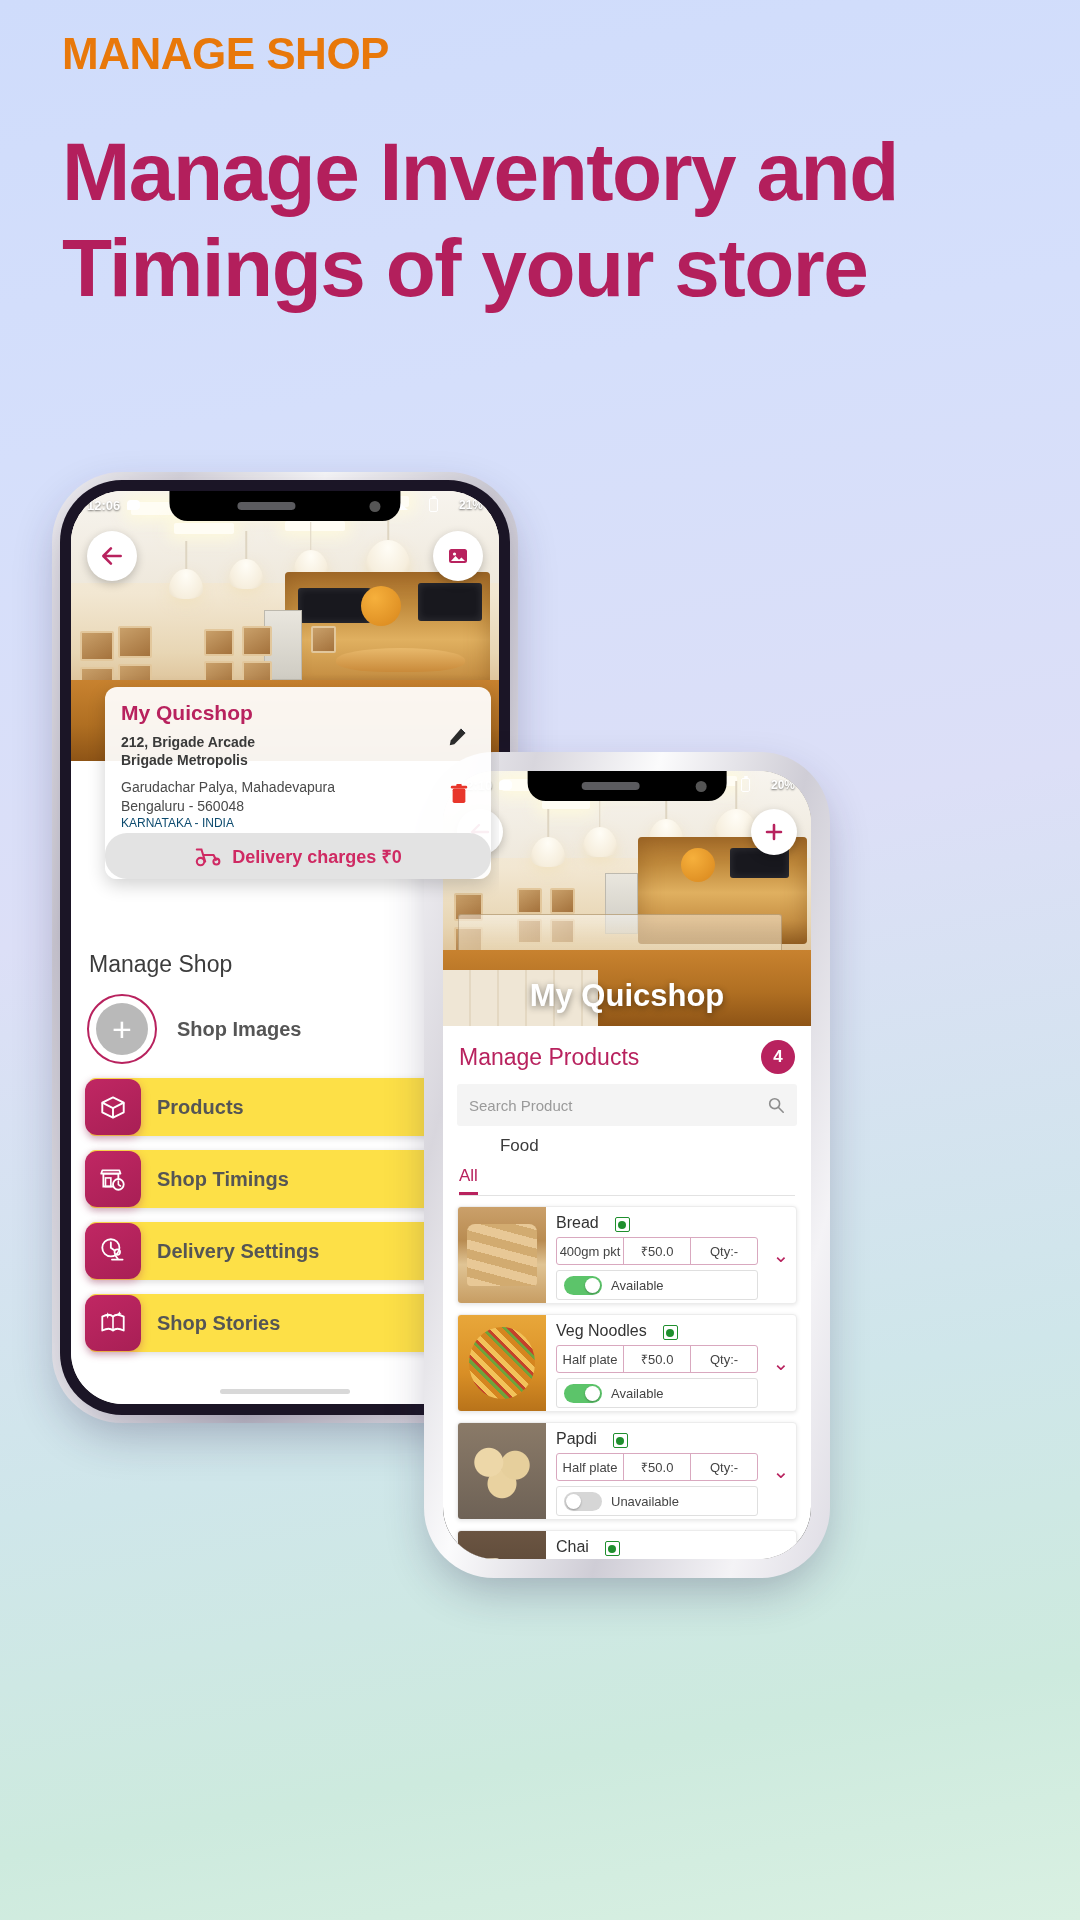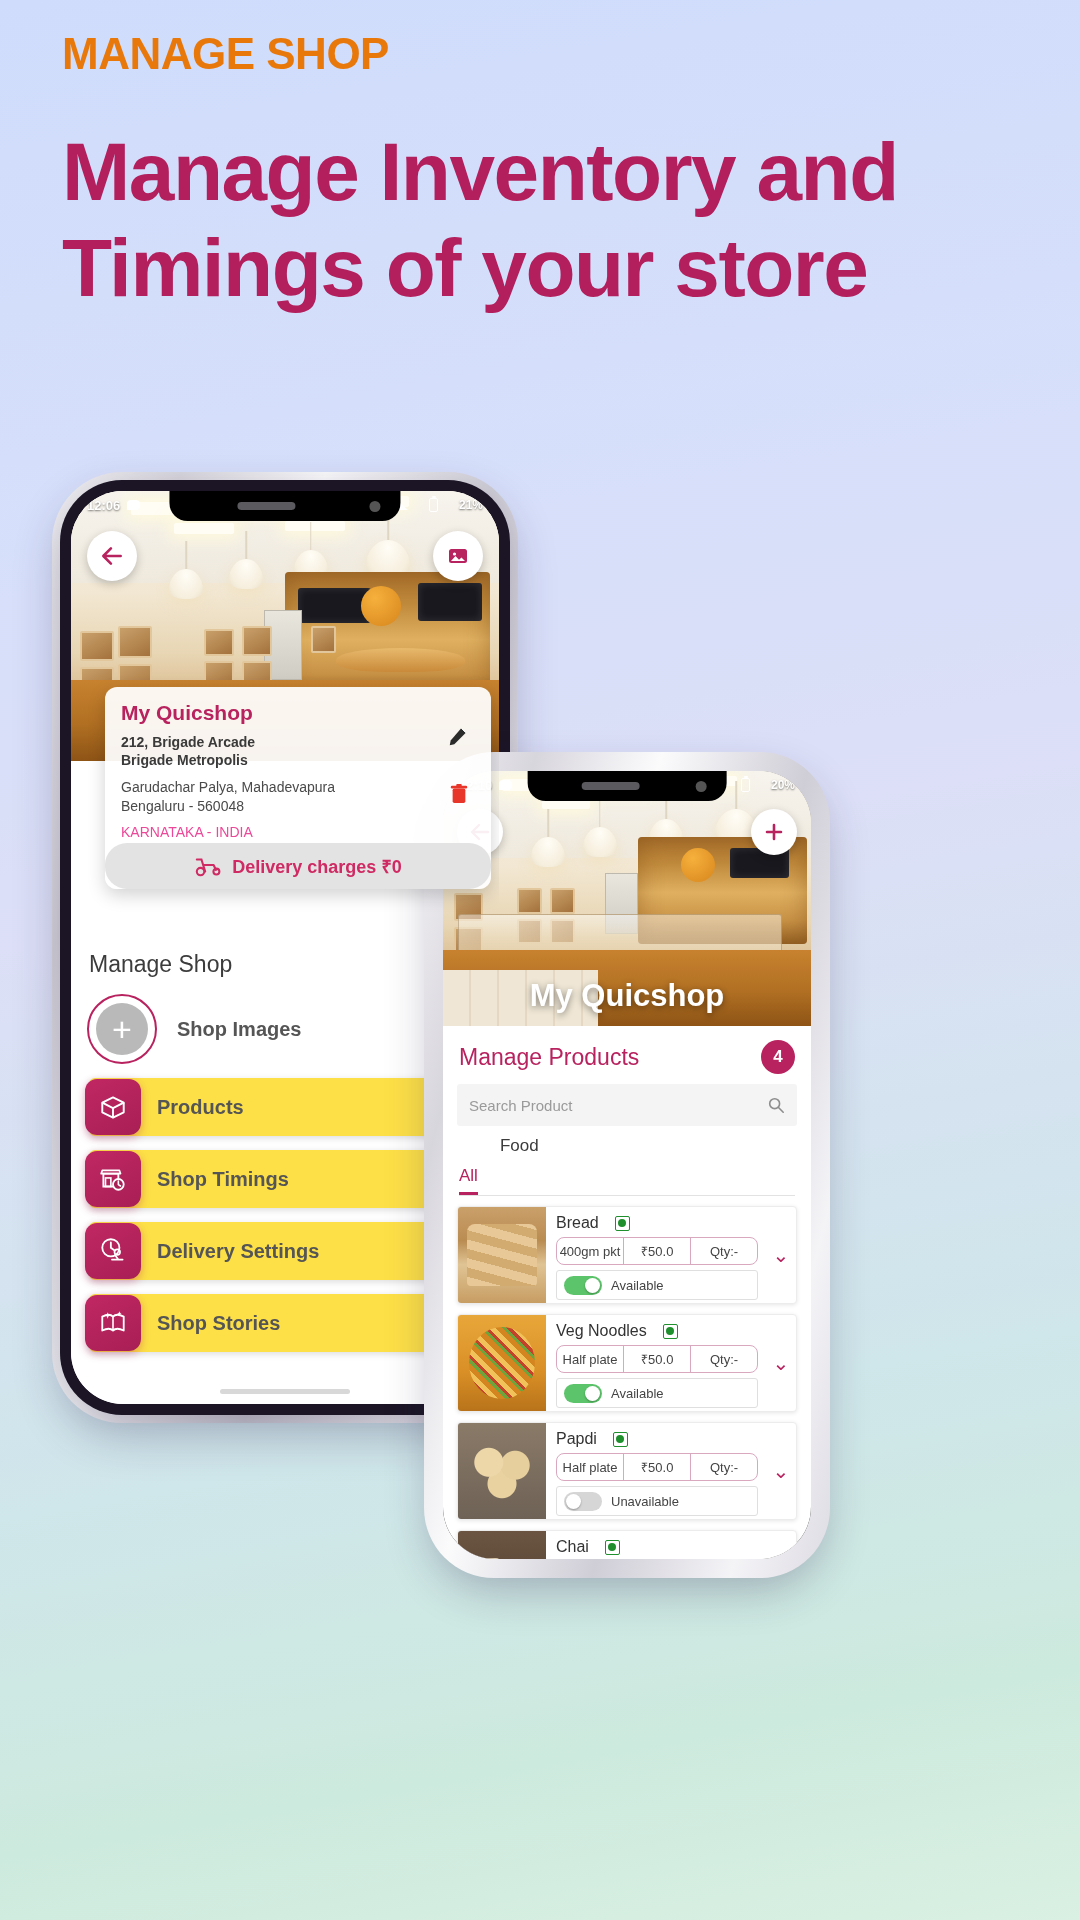--- a/index.html
+++ b/index.html
@@ -164,21 +164,21 @@
     position: absolute; left: 34px; right: 8px; top: 196px;
     background: rgba(255,255,255,.93);
     border-radius: 12px;
     box-shadow: 0 6px 18px rgba(0,0,0,.18);
     padding: 14px 16px 0 16px;
     z-index: 9;
   }
   .shop-name { color:#b8225e; font-size:21px; font-weight:700; margin-bottom:8px; }
   .addr-strong { font-size:14px; font-weight:700; color:#3a3a3a; line-height:1.32; }
   .addr { font-size:14px; color:#4a4a4a; line-height:1.35; margin-top:8px; }
-  .addr2 { font-size:14px; color:#ec4899; margin-top:8px; }
+  .addr2 { font-size:12px; color:#0c4a6e; }
   .delivery-bar {
     margin: 3px -16px 0 -16px;
     background:#e3e3e3; border-radius:22px;
     padding: 11px 0; text-align:center;
     display:flex; align-items:center; justify-content:center; gap:10px;
     color:#cf2a63; font-weight:700; font-size:18px;
   }
   .edit-pencil { position:absolute; right:22px; top:38px; }
   .trash { position:absolute; right:22px; top:96px; }
 
@@ -248,29 +248,29 @@
   .tab.active { color:#b8225e; border-bottom:3px solid #b8225e;margin-top:30px; }
 
   .product-row {
     display:flex; gap:0; margin: 10px 14px 0 14px;
     background:#fff; border:1px solid #ececec; border-radius:4px;
     box-shadow: 0 1px 4px rgba(0,0,0,.10);
     overflow: hidden; height: 98px;
   }
   .p-thumb { width:88px; flex:none; }
   .p-body { flex:1; padding: 7px 8px 6px 10px; min-width:0; }
-  .p-name-row { display:flex; align-items:center; gap:16px; margin-bottom:5px; }
+  .p-name-row { display:flex; align-items:flex-end; gap:16px; margin-bottom:5px; }
   .p-name { font-size:16px; color:#333; }
   .veg-mark {
     width:15px; height:15px; border:1.5px solid #1f8f2e; border-radius:2px;
     display:flex; align-items:center; justify-content:center; flex:none;
   }
   .veg-dot { width:8px; height:8px; border-radius:50%; background:#1f8f2e; }
   .p-grid {
-    display:flex; border:1px solid #d9a8bf; border-radius:8px; overflow:hidden;
+    display:flex; border:1px solid #d9a8bf; border-radius:3px; overflow:hidden;
     height: 28px;
   }
   .p-cell {
     flex:1; display:flex; align-items:center; justify-content:center;
     font-size:13px; color:#444; border-right:1px solid #d9a8bf;
   }
   .p-cell:last-child { border-right:none; }
   .p-avail {
     margin-top:5px; height:30px;
     border:1px solid #dfdfdf; border-radius:3px;

